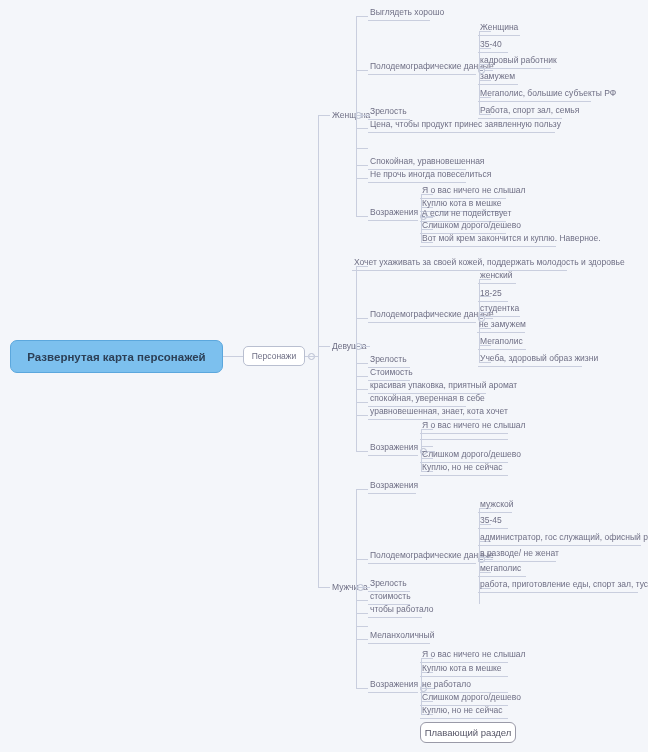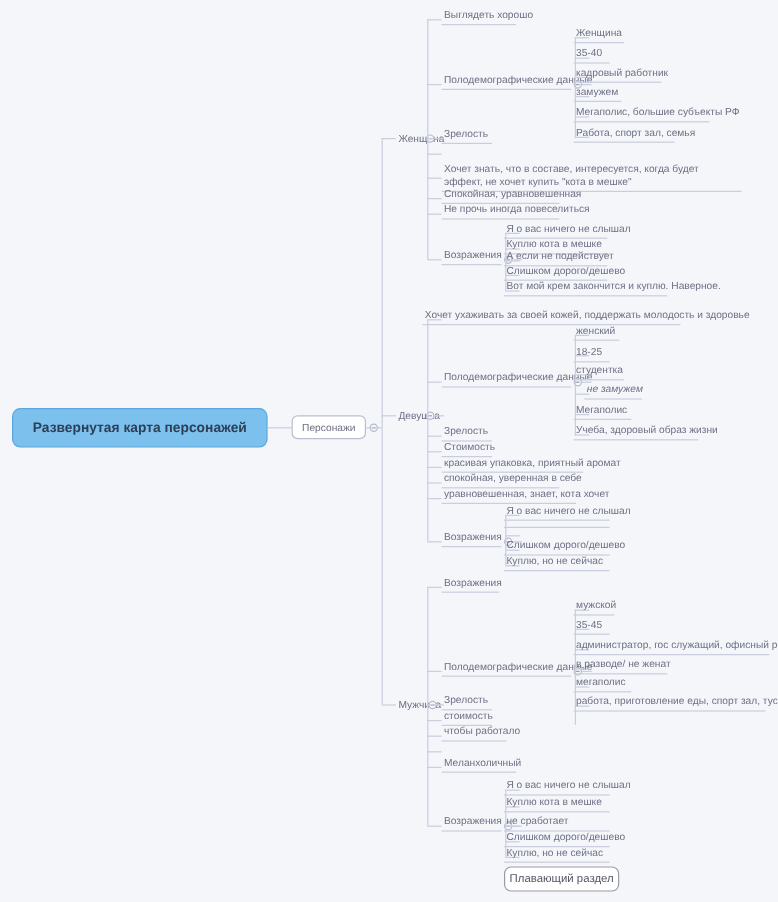--- a/index.html
+++ b/index.html
@@ -126,21 +126,21 @@
   <div class="ln lnh" style="left:479px;top:114px;width:12px;"></div>
 
   <div class="node u" style="left:478px;top:22px;width:42px;">Женщина</div>
   <div class="node u" style="left:478px;top:39px;width:30px;">35-40</div>
   <div class="node u" style="left:478px;top:55px;width:73px;">кадровый работник</div>
   <div class="node u" style="left:478px;top:71px;width:40px;">замужем</div>
   <div class="node u" style="left:478px;top:88px;width:113px;">Мегаполис, большие субъекты РФ</div>
   <div class="node u" style="left:478px;top:105px;width:84px;">Работа, спорт зал, семья</div>
 
   <div class="node u" style="left:368px;top:106px;width:42px;">Зрелость</div>
-  <div class="node u wrap" style="left:368px;top:135px;width:250px;">Хочет знать, что в составе, интересуется, когда будет эффект, не хочет купить "кота в мешке"</div>
+  <div class="node u" style="left:368px;top:119px;width:187px;">Цена, чтобы продукт принес заявленную пользу</div>
   <div class="node u" style="left:368px;top:156px;width:98px;">Спокойная, уравновешенная</div>
   <div class="node u" style="left:368px;top:169px;width:98px;">Не прочь иногда повеселиться</div>
 
   <div class="node u" style="left:368px;top:207px;width:50px;">Возражения</div>
   <div class="toggle" style="left:420px;top:213px;"></div>
   <div class="ln lnh" style="left:427px;top:216px;width:8px;"></div>
   <div class="ln lnv" style="left:421px;top:194px;height:48px;"></div>
   <div class="ln lnh" style="left:421px;top:194px;width:12px;"></div>
   <div class="ln lnh" style="left:421px;top:207px;width:12px;"></div>
   <div class="ln lnh" style="left:421px;top:217px;width:12px;"></div>
@@ -176,21 +176,21 @@
   <div class="ln lnh" style="left:479px;top:279px;width:12px;"></div>
   <div class="ln lnh" style="left:479px;top:296px;width:12px;"></div>
   <div class="ln lnh" style="left:479px;top:312px;width:12px;"></div>
   <div class="ln lnh" style="left:479px;top:328px;width:12px;"></div>
   <div class="ln lnh" style="left:479px;top:345px;width:12px;"></div>
   <div class="ln lnh" style="left:479px;top:362px;width:12px;"></div>
 
   <div class="node u" style="left:478px;top:270px;width:38px;">женский</div>
   <div class="node u" style="left:478px;top:288px;width:30px;">18-25</div>
   <div class="node u" style="left:478px;top:303px;width:42px;">студентка</div>
-  <div class="node u" style="left:487px;top:319px;width:48px;font-style:italic;">не замужем</div>
+  <div class="node u" style="left:477px;top:319px;width:48px;">не замужем</div>
   <div class="node u" style="left:478px;top:336px;width:48px;">Мегаполис</div>
   <div class="node u" style="left:478px;top:353px;width:104px;">Учеба, здоровый образ жизни</div>
 
   <div class="node u" style="left:368px;top:354px;width:42px;">Зрелость</div>
   <div class="node u" style="left:368px;top:367px;width:42px;">Стоимость</div>
   <div class="node u" style="left:368px;top:380px;width:118px;">красивая упаковка, приятный аромат</div>
   <div class="node u" style="left:368px;top:393px;width:98px;">спокойная, уверенная в себе</div>
   <div class="node u" style="left:368px;top:406px;width:112px;">уравновешенная, знает, кота хочет</div>
 
   <div class="node u" style="left:368px;top:442px;width:50px;">Возражения</div>
@@ -251,19 +251,19 @@
   <div class="ln lnh" style="left:427px;top:688px;width:8px;"></div>
   <div class="ln lnv" style="left:421px;top:658px;height:56px;"></div>
   <div class="ln lnh" style="left:421px;top:658px;width:12px;"></div>
   <div class="ln lnh" style="left:421px;top:672px;width:12px;"></div>
   <div class="ln lnh" style="left:421px;top:688px;width:12px;"></div>
   <div class="ln lnh" style="left:421px;top:701px;width:12px;"></div>
   <div class="ln lnh" style="left:421px;top:714px;width:12px;"></div>
 
   <div class="node u" style="left:420px;top:649px;width:88px;">Я о вас ничего не слышал</div>
   <div class="node u" style="left:420px;top:663px;width:88px;">Куплю кота в мешке</div>
-  <div class="node u" style="left:420px;top:679px;width:88px;">не сработает</div>
+  <div class="node u" style="left:420px;top:679px;width:88px;">не работало</div>
   <div class="node u" style="left:420px;top:692px;width:88px;">Слишком дорого/дешево</div>
   <div class="node u" style="left:420px;top:705px;width:88px;">Куплю, но не сейчас</div>
 
   <div id="floating-node" class="boxed">Плавающий раздел</div>
 
 </div>
 
 </body></html>

